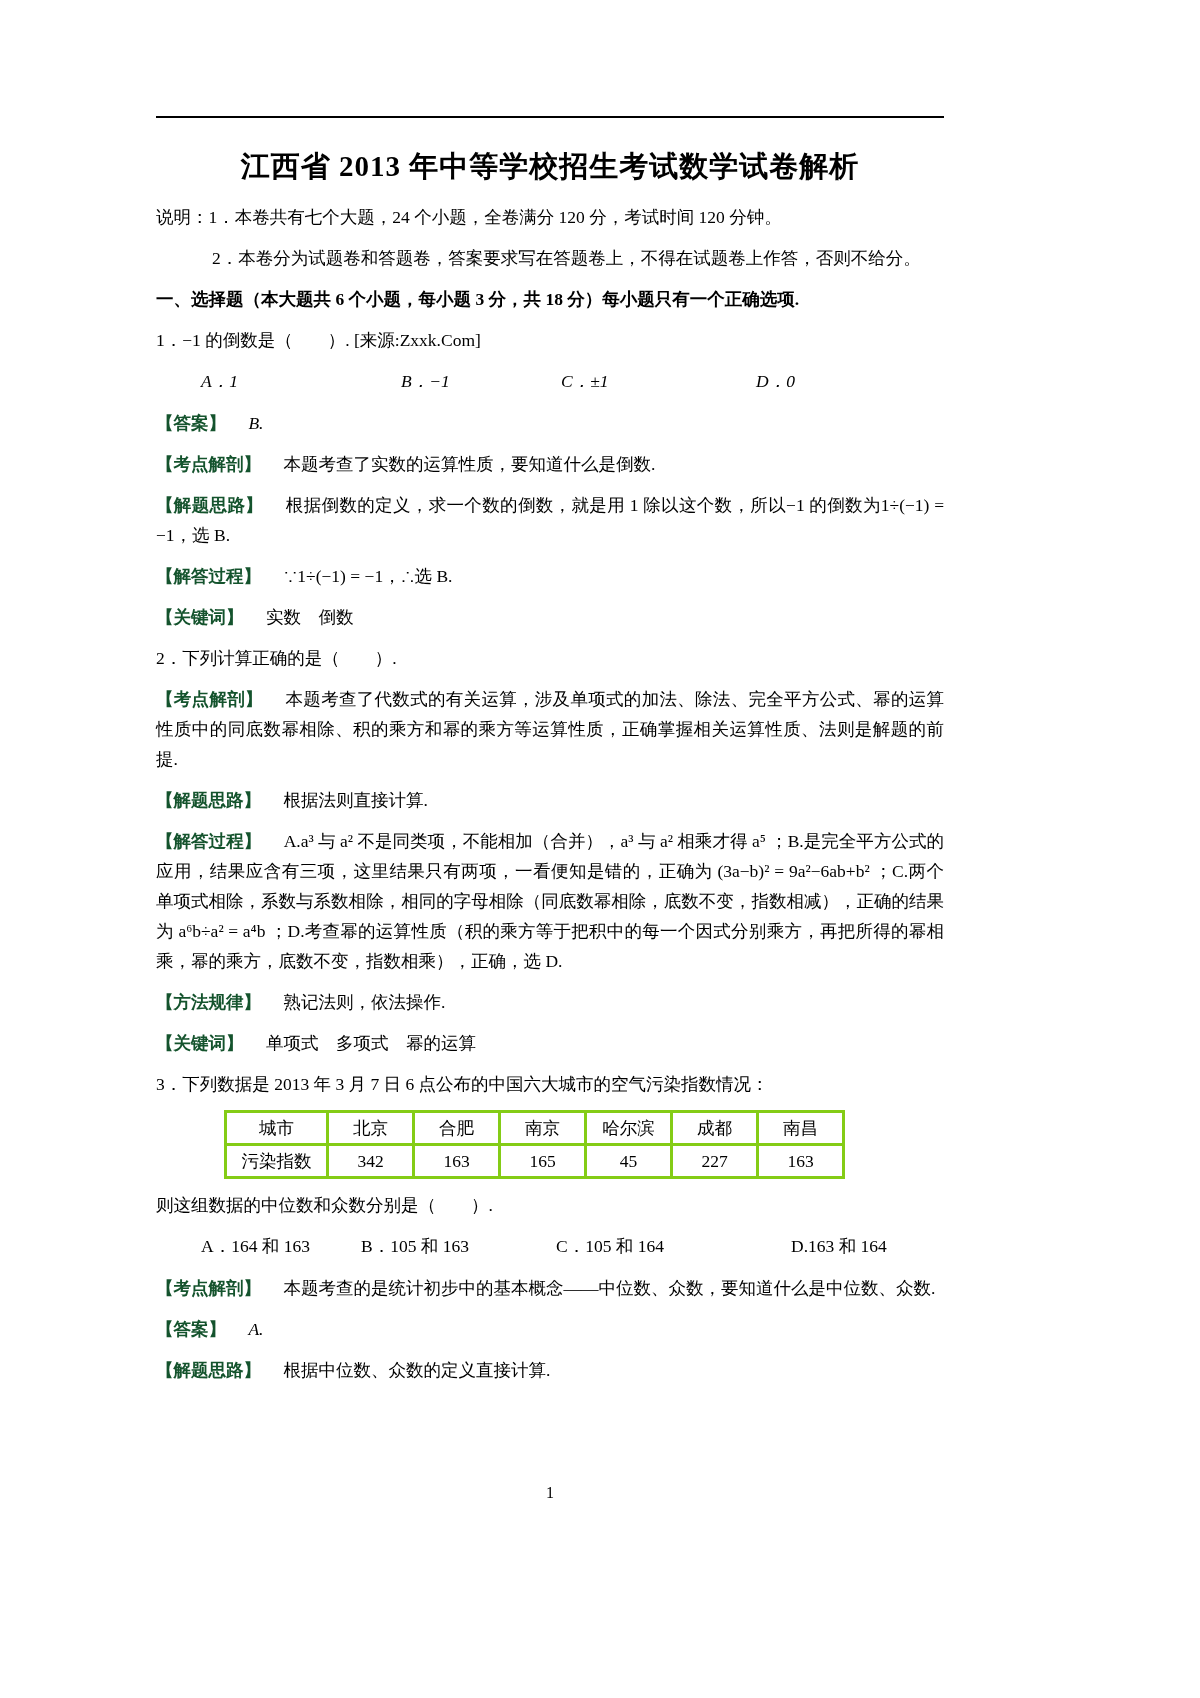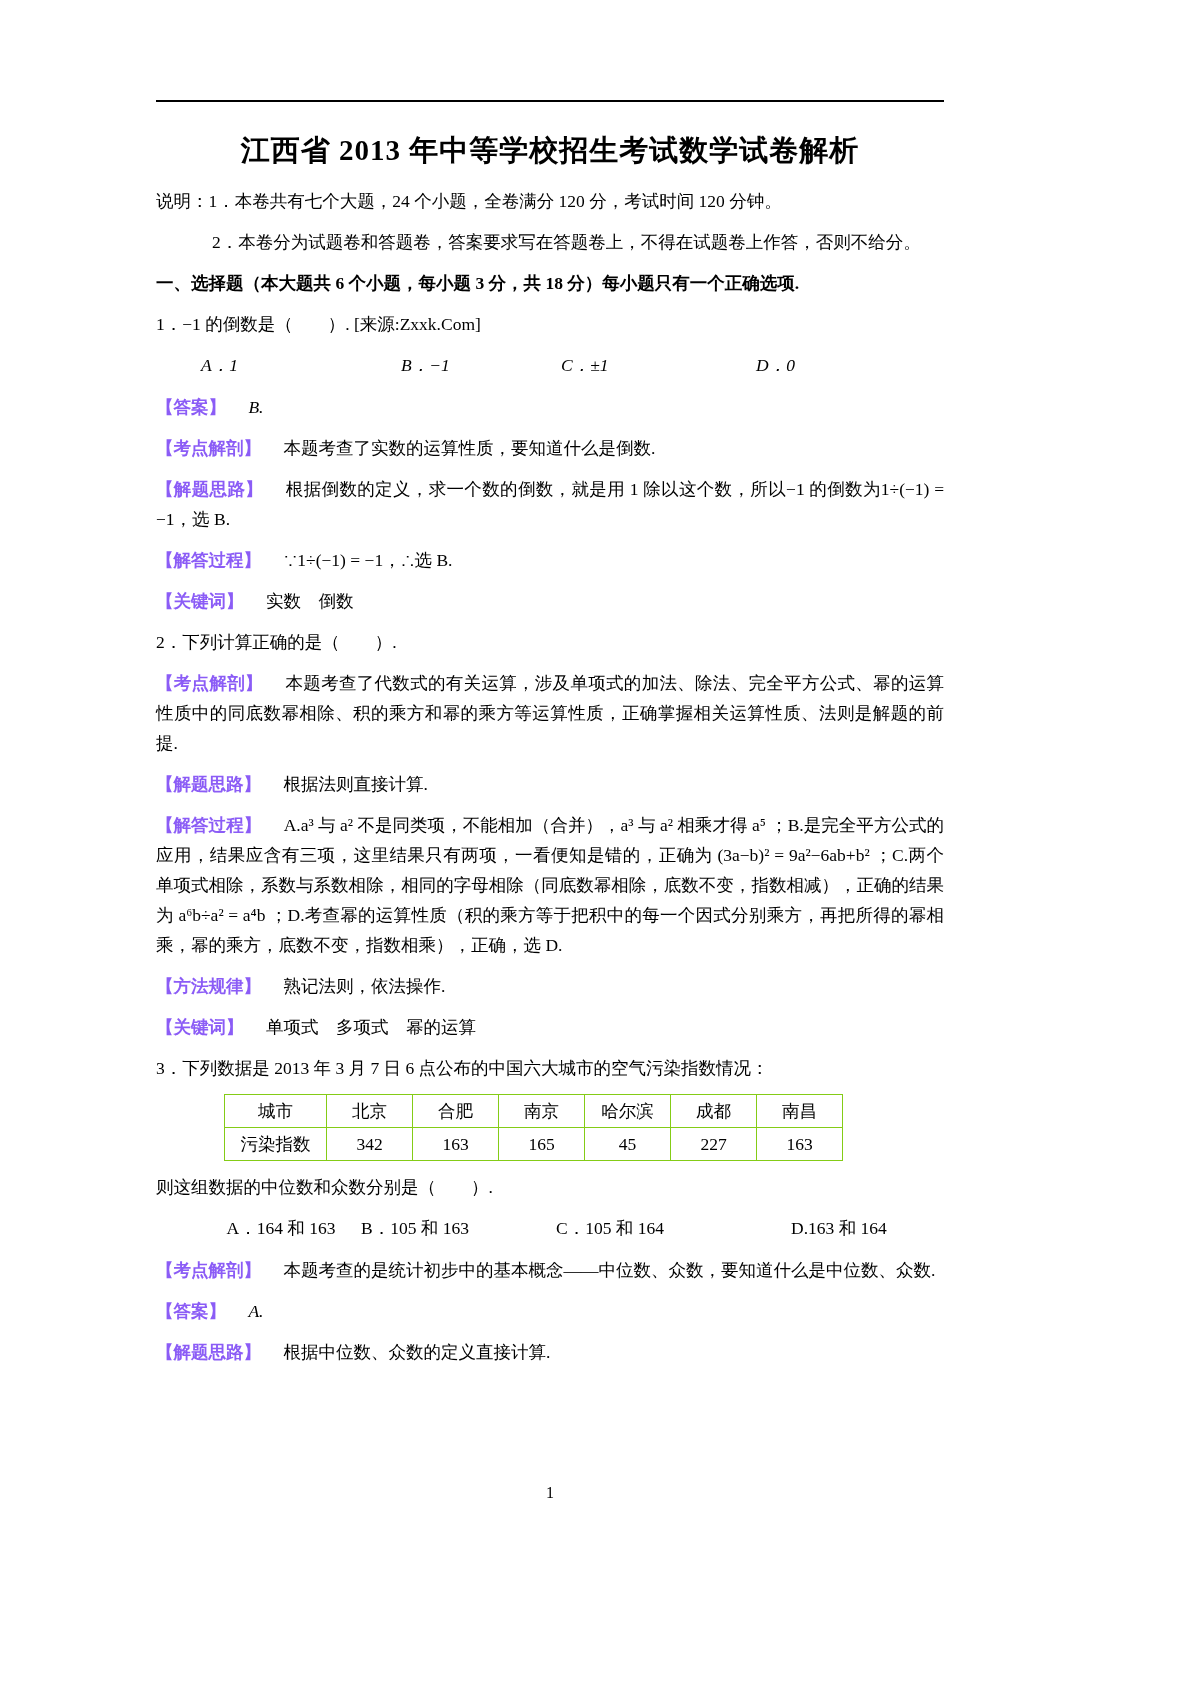--- a/index.html
+++ b/index.html
@@ -3,57 +3,57 @@
 <meta charset="utf-8">
 <style>
   * { margin: 0; padding: 0; box-sizing: border-box; }
   html, body { background: #ffffff; }
   body {
     width: 1200px; height: 1698px;
     font-family: "Liberation Serif", "DejaVu Serif", serif;
     color: #000;
   }
   .page { position: relative; width: 1200px; height: 1698px; background: #fff; overflow: hidden; }
-  .content { position: absolute; left: 156px; top: 0; width: 788px; }
+  .content { position: absolute; left: 156px; top: 16px; width: 788px; }
   .rule { margin-top: 100px; border-top: 2px solid #000; height: 0; }
   .title {
     text-align: center; font-size: 29px; font-weight: bold;
     margin: 28px 0 16px; letter-spacing: 1px; line-height: 40px;
   }
   p.line { font-size: 17.5px; line-height: 30px; margin: 11px 0; text-align: justify; }
   .indent { text-indent: 56px; }
   .bold { font-weight: bold; }
-  .tag { color: #8b5cf6; font-weight: bold; margin-right: 18px; }
+  .tag { color: #14532d; font-weight: bold; margin-right: 18px; }
   .it { font-style: italic; }
   .math { font-style: italic; }
   .opts { display: flex; font-size: 17.5px; line-height: 31px; margin: 2px 0; }
   .opts span { display: block; white-space: nowrap; }
   .opts-q1 span:nth-child(1) { width: 245px; padding-left: 45px; }
   .opts-q1 span:nth-child(2) { width: 160px; }
   .opts-q1 span:nth-child(3) { width: 195px; }
   .opts-q1 span:nth-child(4) { flex: 1; }
   .opts-q2 span:nth-child(1) { width: 165px; padding-left: 40px; }
   .opts-q2 span:nth-child(2) { width: 195px; }
   .opts-q2 span:nth-child(3) { width: 195px; }
   .opts-q2 span:nth-child(4) { flex: 1; }
-  .opts-q3 span:nth-child(1) { width: 205px; padding-left: 45px; text-align: center; }
+  .opts-q3 span:nth-child(1) { width: 205px; padding-left: 45px; }
   .opts-q3 span:nth-child(2) { width: 195px; }
   .opts-q3 span:nth-child(3) { width: 235px; }
   .opts-q3 span:nth-child(4) { flex: 1; }
   .gap-top-sm { margin-top: 10px; }
   .gap-top-md { margin-top: 20px; }
   .gap-bot-md { margin-bottom: 20px; }
   .mathline { line-height: 44px; }
   .q2process { line-height: 40px; margin: 6px 0; }
   table.pollution {
     border-collapse: collapse; margin: 8px 0 6px 68px;
     font-size: 17.5px; table-layout: fixed;
   }
   table.pollution td, table.pollution th {
-    border: 1px solid #84cc16; font-weight: normal;
+    border: 3px solid #84cc16; font-weight: normal;
     text-align: center; height: 33px; padding: 0 6px;
   }
   table.pollution .c0 { width: 102px; }
   table.pollution .c  { width: 86px; }
   .page-number {
     position: absolute; left: 156px; width: 788px; bottom: 196px;
     text-align: center; font-size: 16px;
   }
 </style>
 </head>

